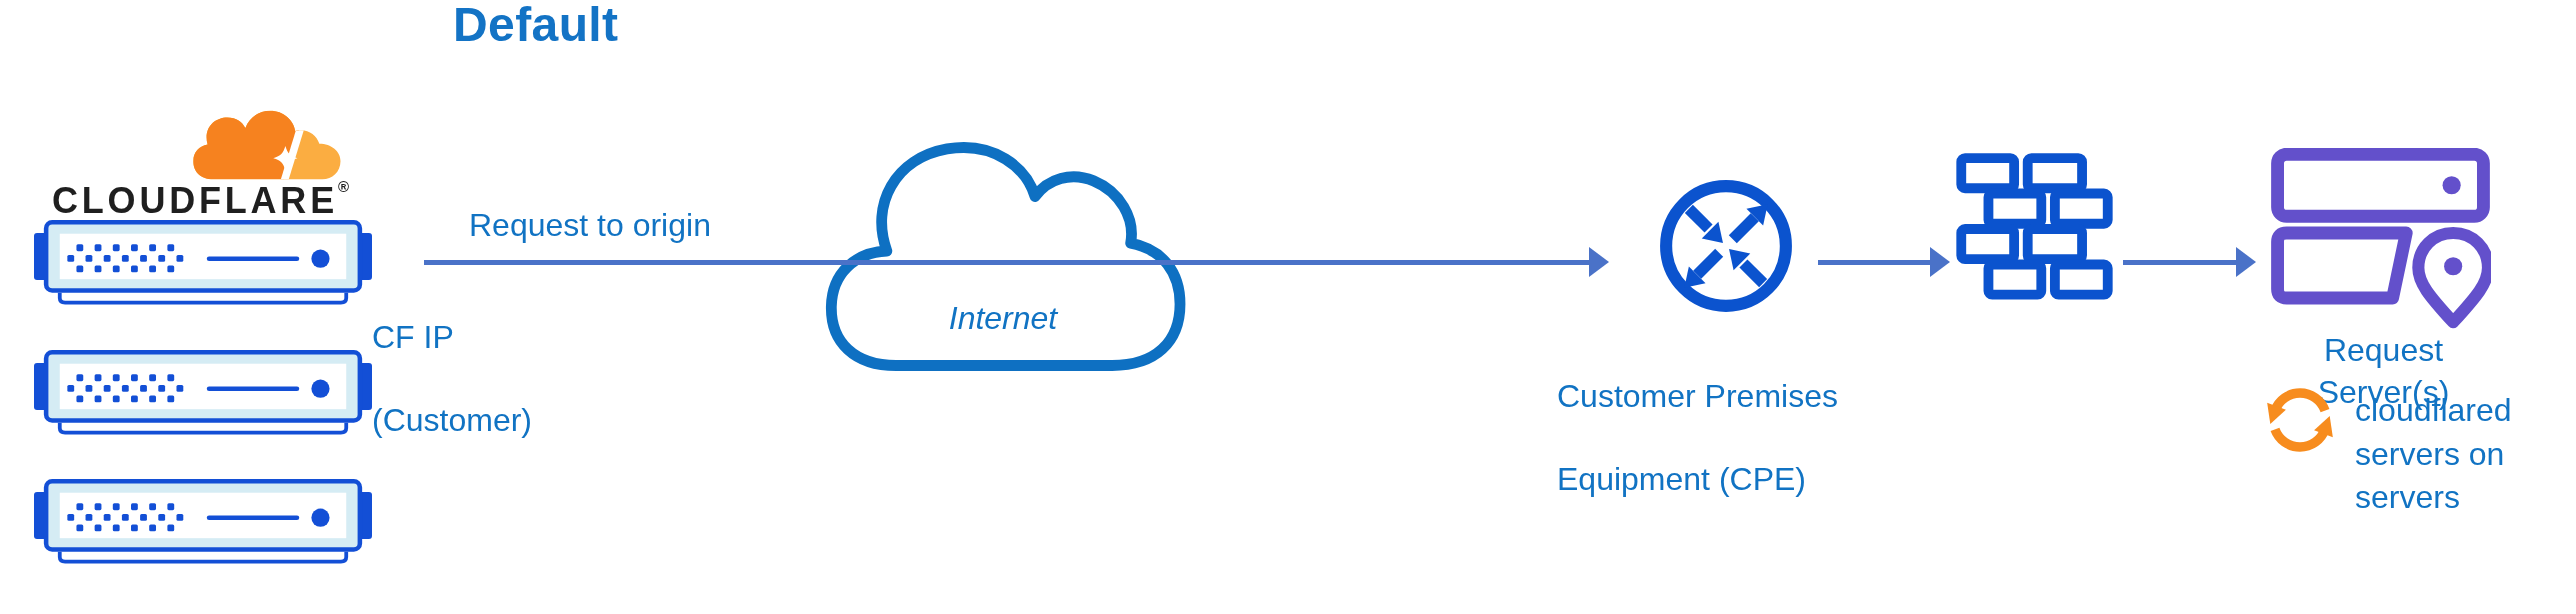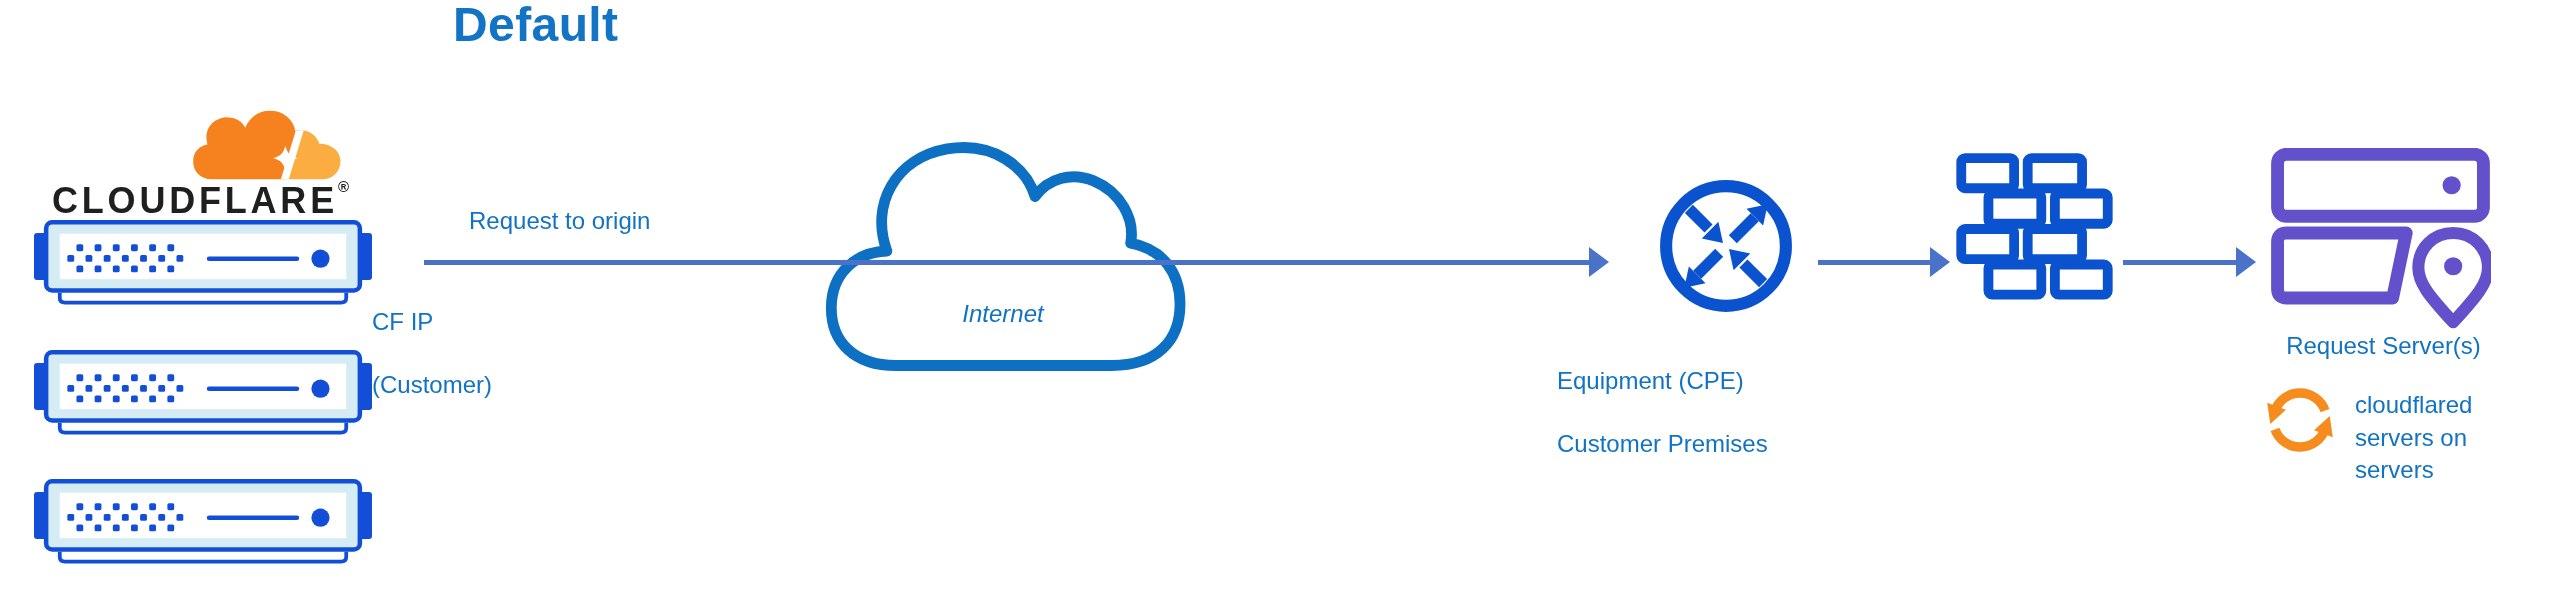--- a/index.html
+++ b/index.html
@@ -2,21 +2,21 @@
 <html style="font-size:12px"><head>
 <meta charset="utf-8">
 <style>
   html,body{margin:0;padding:0;}
   body{
     width:2576px;height:614px;background:#ffffff;overflow:hidden;position:relative;
     font-family:"Liberation Sans", sans-serif;
   }
   .abs{position:absolute;}
   .label{
-    color:#1173C3;font-size:24px;font-weight:500;line-height:1.3;white-space:pre-line;
+    color:#1173C3;font-size:32px;font-weight:500;line-height:1.3;white-space:pre-line;
   }
   .center{text-align:center;}
   #title{
     left:453px;top:-3px;font-size:48px;font-weight:700;color:#1373C5;letter-spacing:0.4px;
   }
   #wordmark{
     left:52px;top:178px;font-size:36px;font-weight:700;color:#1F1F1F;letter-spacing:3.8px;
     white-space:nowrap;
   }
   #wordmark .reg{font-size:15px;vertical-align:21px;letter-spacing:0;}
@@ -124,22 +124,22 @@
     <line x1="144" y1="144" x2="118" y2="118"></line>
   </g>
   <g fill="#0B53CE">
     <polygon points="91,91 85,63 63,85"></polygon>
     <polygon points="150,40 144,68 122,46"></polygon>
     <polygon points="40,150 68,144 46,122"></polygon>
     <polygon points="99,99 127,105 105,127"></polygon>
   </g>
 </svg>
 <div class="abs label" style="left:1557px;top:334px">
+  <div>Customer Premises</div>
   <div>Equipment (CPE)</div>
-  <div>Customer Premises</div>
 </div>
 
 <svg class="abs" style="left:1955px;top:152px" width="159" height="151" viewBox="0 0 210 200">
   <g fill="#ffffff" stroke="#0B53CE" stroke-width="13">
     <rect x="8" y="8" width="70" height="40" rx="5"></rect>
     <rect x="96" y="8" width="72" height="40" rx="5"></rect>
     <rect x="44" y="55" width="70" height="40" rx="5"></rect>
     <rect x="132" y="55" width="70" height="40" rx="5"></rect>
     <rect x="8" y="102" width="70" height="40" rx="5"></rect>
     <rect x="96" y="102" width="72" height="40" rx="5"></rect>

